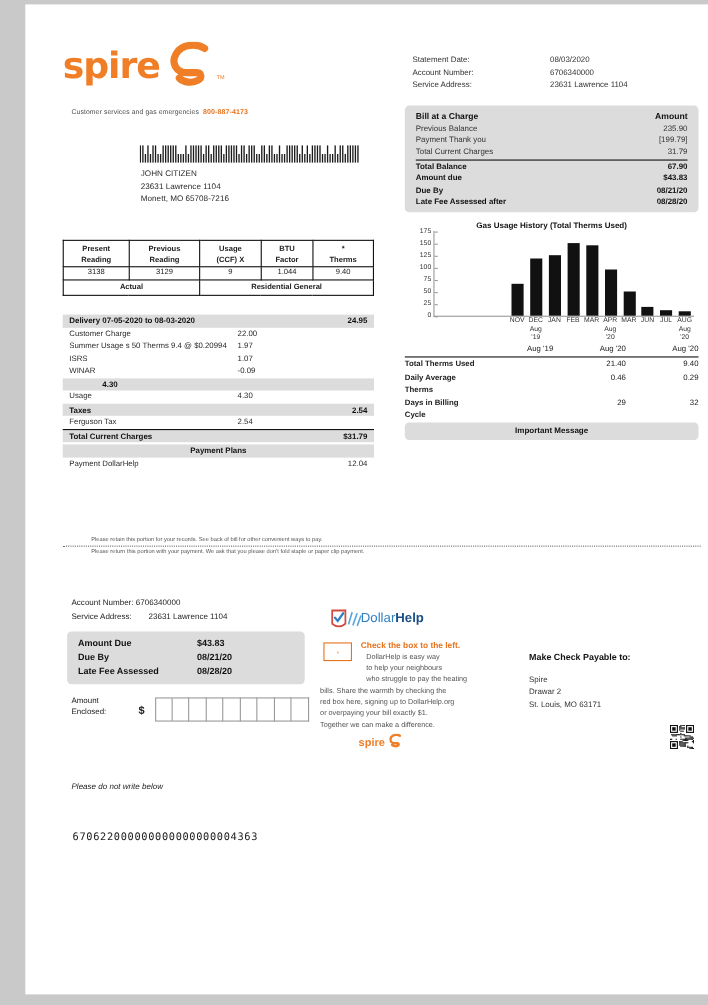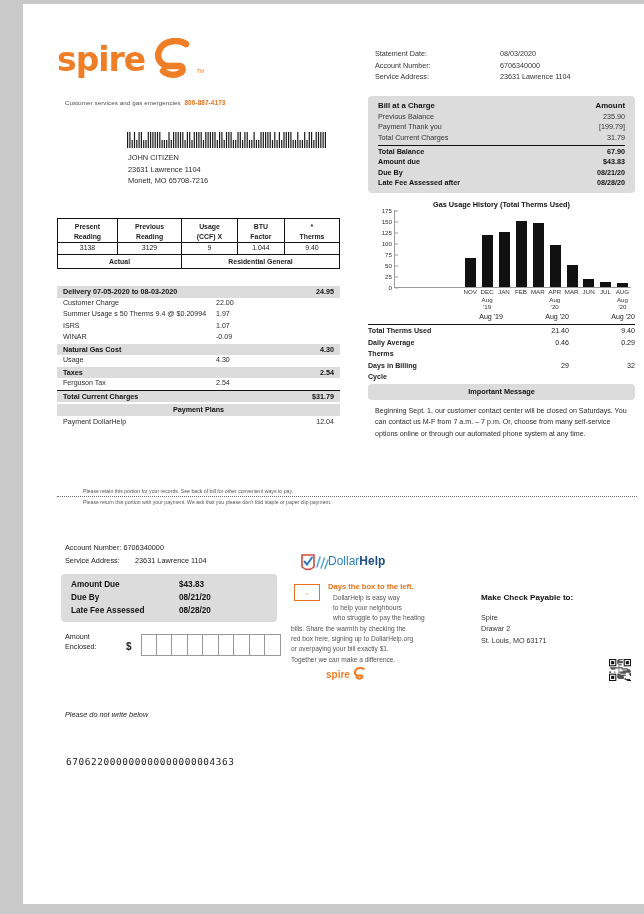--- a/index.html
+++ b/index.html
@@ -381,21 +381,20 @@
         <span class="d">ISRS</span>
         <span class="m">1.07</span>
         <span class="a"></span>
       </div>
       <div class="chg-row">
         <span class="d">WINAR</span>
         <span class="m">-0.09</span>
         <span class="a"></span>
       </div>
       <div class="chg-row head">
-        <span class="d">Natural Gas Cost</span>
         <span class="a">4.30</span>
       </div>
       <div class="chg-row">
         <span class="d">Usage</span>
         <span class="m">4.30</span>
         <span class="a"></span>
       </div>
       <div class="chg-row head">
         <span class="d">Taxes</span>
         <span class="a">2.54</span>
@@ -535,21 +534,20 @@
         <div class="r">
           <span class="d">Days in Billing Cycle</span>
           <span class="c"></span>
           <span class="c">29</span>
           <span class="c">32</span>
         </div>
       </div>
   </div>
 
   <div class="impmsg-hd">Important Message</div>
-  <div class="impmsg-body">Beginning Sept. 1, our customer contact center will be closed on Saturdays. You can contact us M-F from 7 a.m. – 7 p.m. Or, choose from many self-service options online or through our automated phone system at any time.</div>
 
   <div class="perf-note-a">Please retain this portion for your records. See back of bill for other convenient ways to pay.</div>
   <div class="perf-line"></div>
   <div class="perf-note-b">Please return this portion with your payment. We ask that you please don't fold staple or paper clip payment.</div>
 
   <div class="stub-info">
     <div class="row">
       <span>Account Number:</span>
       <span>&nbsp;</span>
       <span>6706340000</span>
@@ -596,21 +594,21 @@
     <path d="M4 2 L16 2 L16 14 Q10 19 4 14 Z" fill="#ffffff" stroke="#d24b3e" stroke-width="1.6"></path>
     <path d="M6.5 8.5 L9 11.5 L14 4.5" stroke="#2e7fc1" stroke-width="2" fill="none" stroke-linecap="round"></path>
     <path d="M19 14 L22 4 M23 15 L26.5 5 M27 15.5 L30 7" stroke="#58a7dd" stroke-width="1.5" stroke-linecap="round"></path>
   </svg>
   <div class="dh-name">
     <span>Dollar</span><b>Help</b>
   </div>
   <div class="dh-check">
       <i>×</i>
     </div>
-  <div class="dh-head">Days the box to the left.</div>
+  <div class="dh-head">Check the box to the left.</div>
   <div class="dh-t1">
     <div>DollarHelp is easy way</div>
     <div>to help your neighbours</div>
     <div>who struggle to pay the heating</div>
   </div>
   <div class="dh-t2">
     <div>bills. Share the warmth  by checking the</div>
     <div>red box here, signing up to DollarHelp.org</div>
     <div>or overpaying your bill exactly $1.</div>
     <div>Together we can make a difference.</div>

